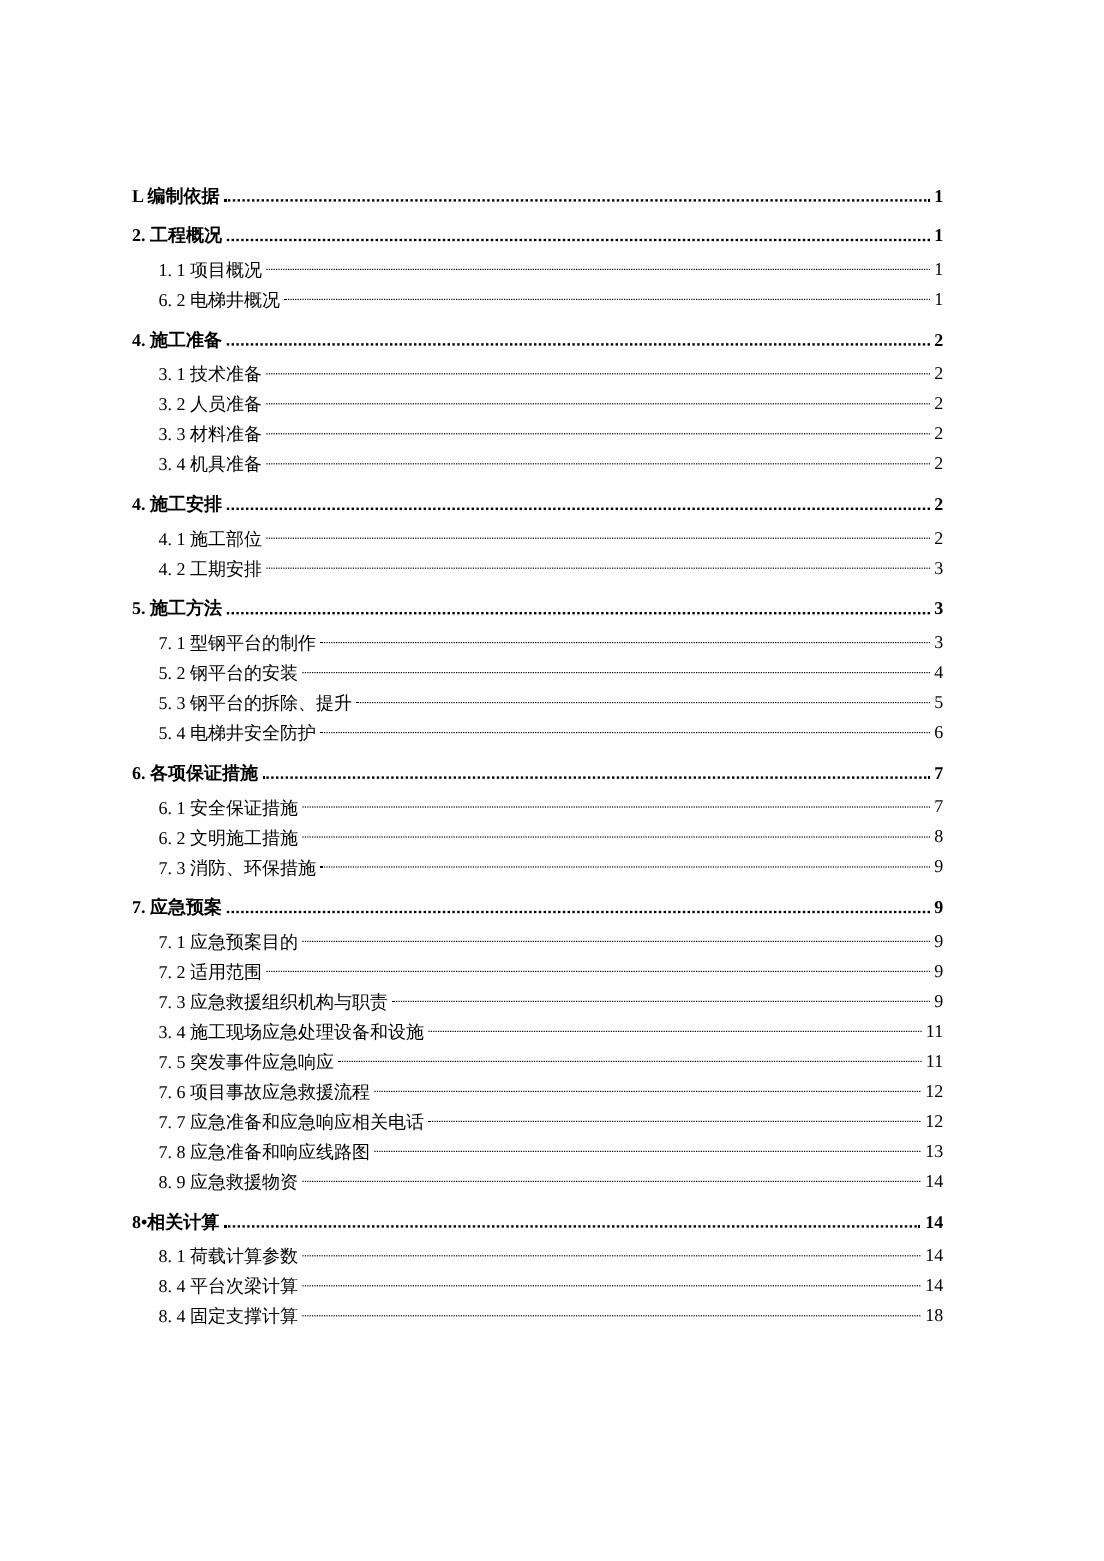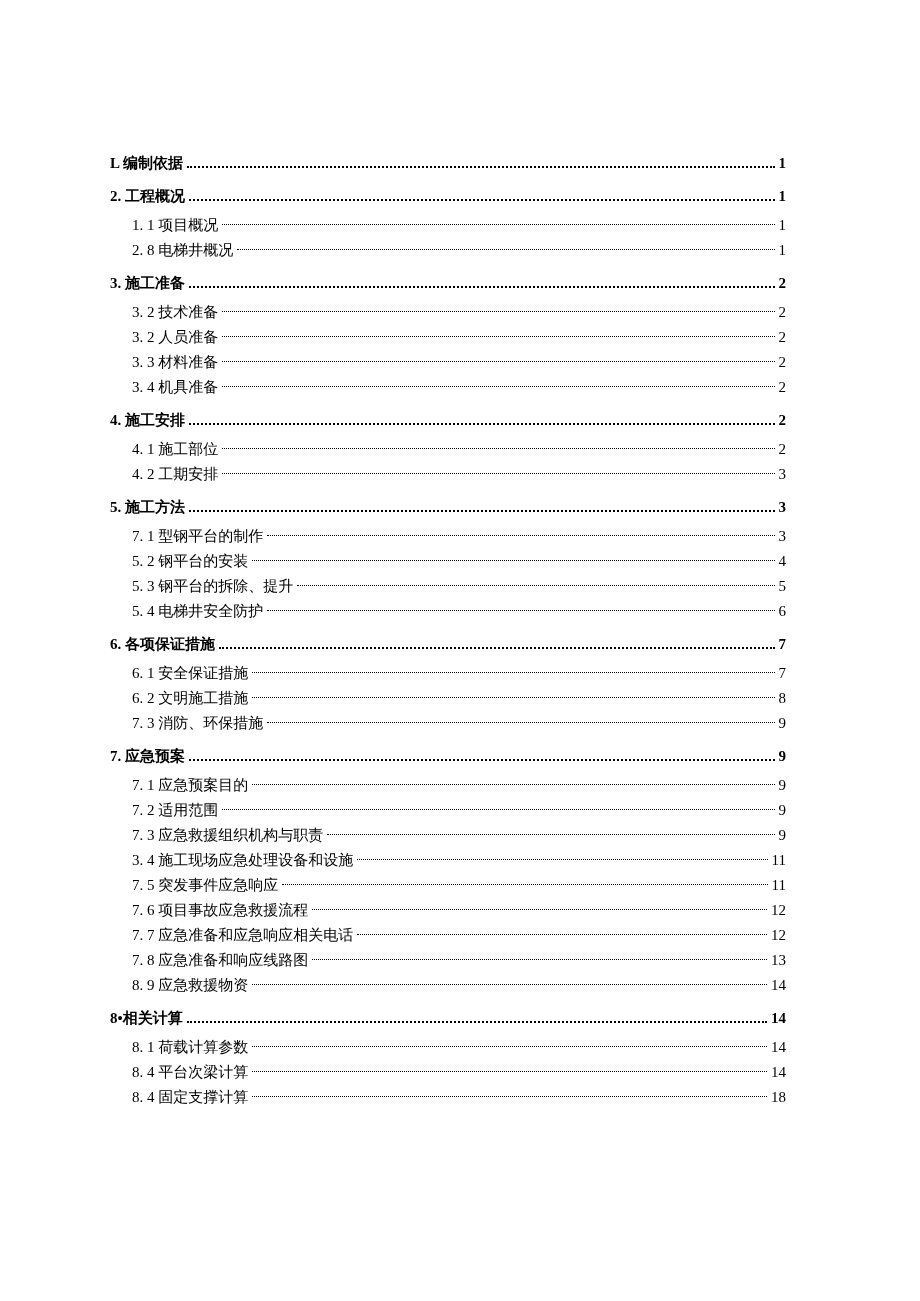--- a/index.html
+++ b/index.html
@@ -63,33 +63,33 @@
           <span class="label">2. 工程概况</span>
           <span class="dots"></span>
           <span class="pageno">1</span>
         </div>
         <div class="toc-line lvl2 thin">
           <span class="label">1.  1 项目概况</span>
           <span class="dots"></span>
           <span class="pageno">1</span>
         </div>
         <div class="toc-line lvl2 thin">
-          <span class="label">2.  8 电梯井概况</span>
-          <span class="dots"></span>
-          <span class="pageno">1</span>
-        </div>
-      </div>
-      <div class="section">
-        <div class="toc-line lvl1">
-          <span class="label">3. 施工准备</span>
-          <span class="dots"></span>
-          <span class="pageno">2</span>
-        </div>
-        <div class="toc-line lvl2 thin">
-          <span class="label">3.  2 技术准备</span>
+          <span class="label">6.  2 电梯井概况</span>
+          <span class="dots"></span>
+          <span class="pageno">1</span>
+        </div>
+      </div>
+      <div class="section">
+        <div class="toc-line lvl1">
+          <span class="label">4. 施工准备</span>
+          <span class="dots"></span>
+          <span class="pageno">2</span>
+        </div>
+        <div class="toc-line lvl2 thin">
+          <span class="label">3.  1 技术准备</span>
           <span class="dots"></span>
           <span class="pageno">2</span>
         </div>
         <div class="toc-line lvl2 thin">
           <span class="label">3. 2 人员准备</span>
           <span class="dots"></span>
           <span class="pageno">2</span>
         </div>
         <div class="toc-line lvl2 thin">
           <span class="label">3. 3 材料准备</span>

